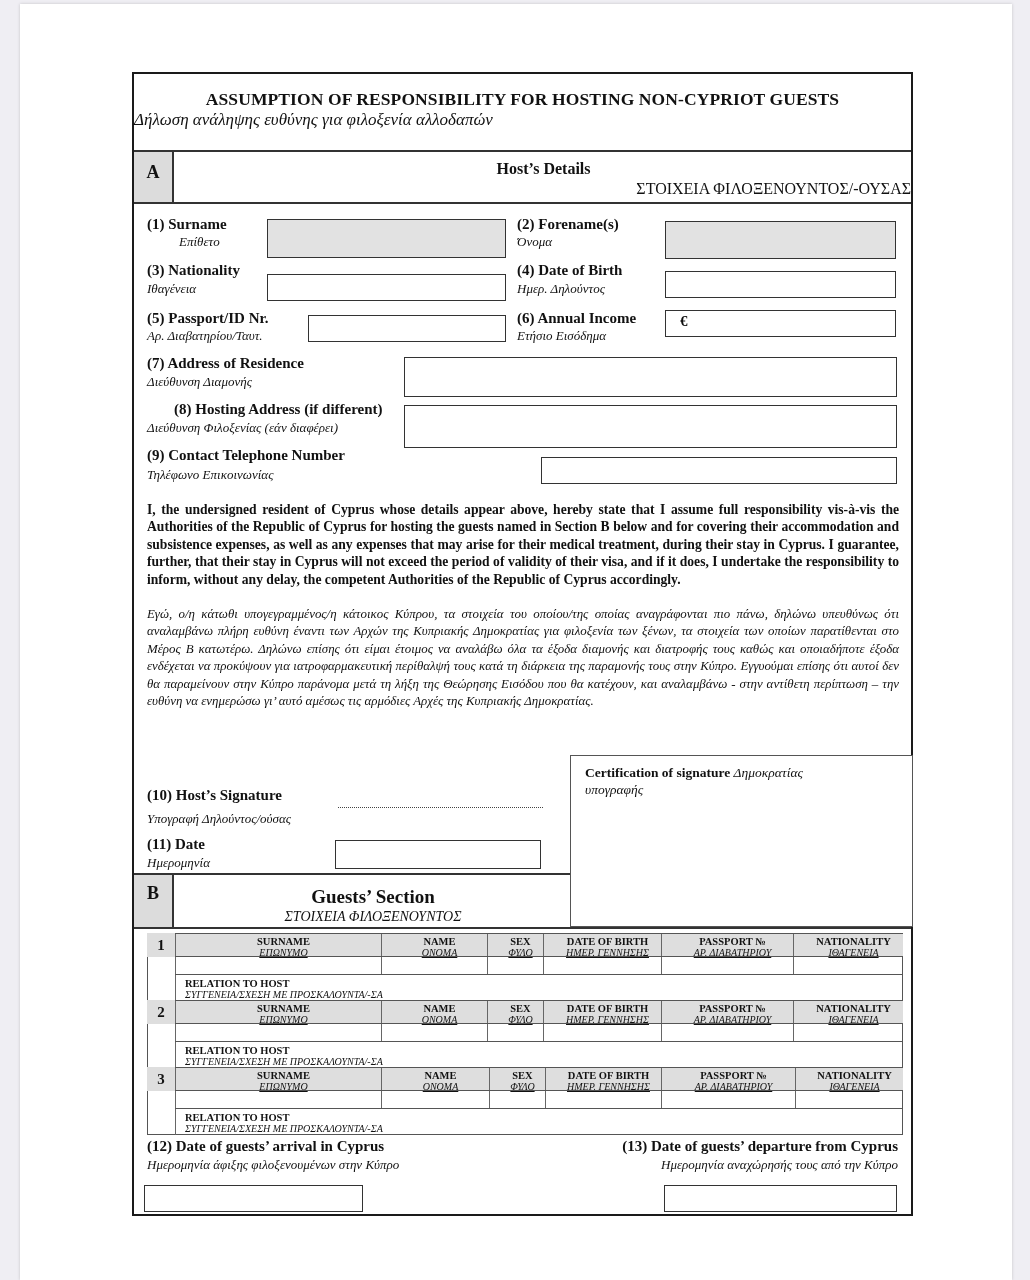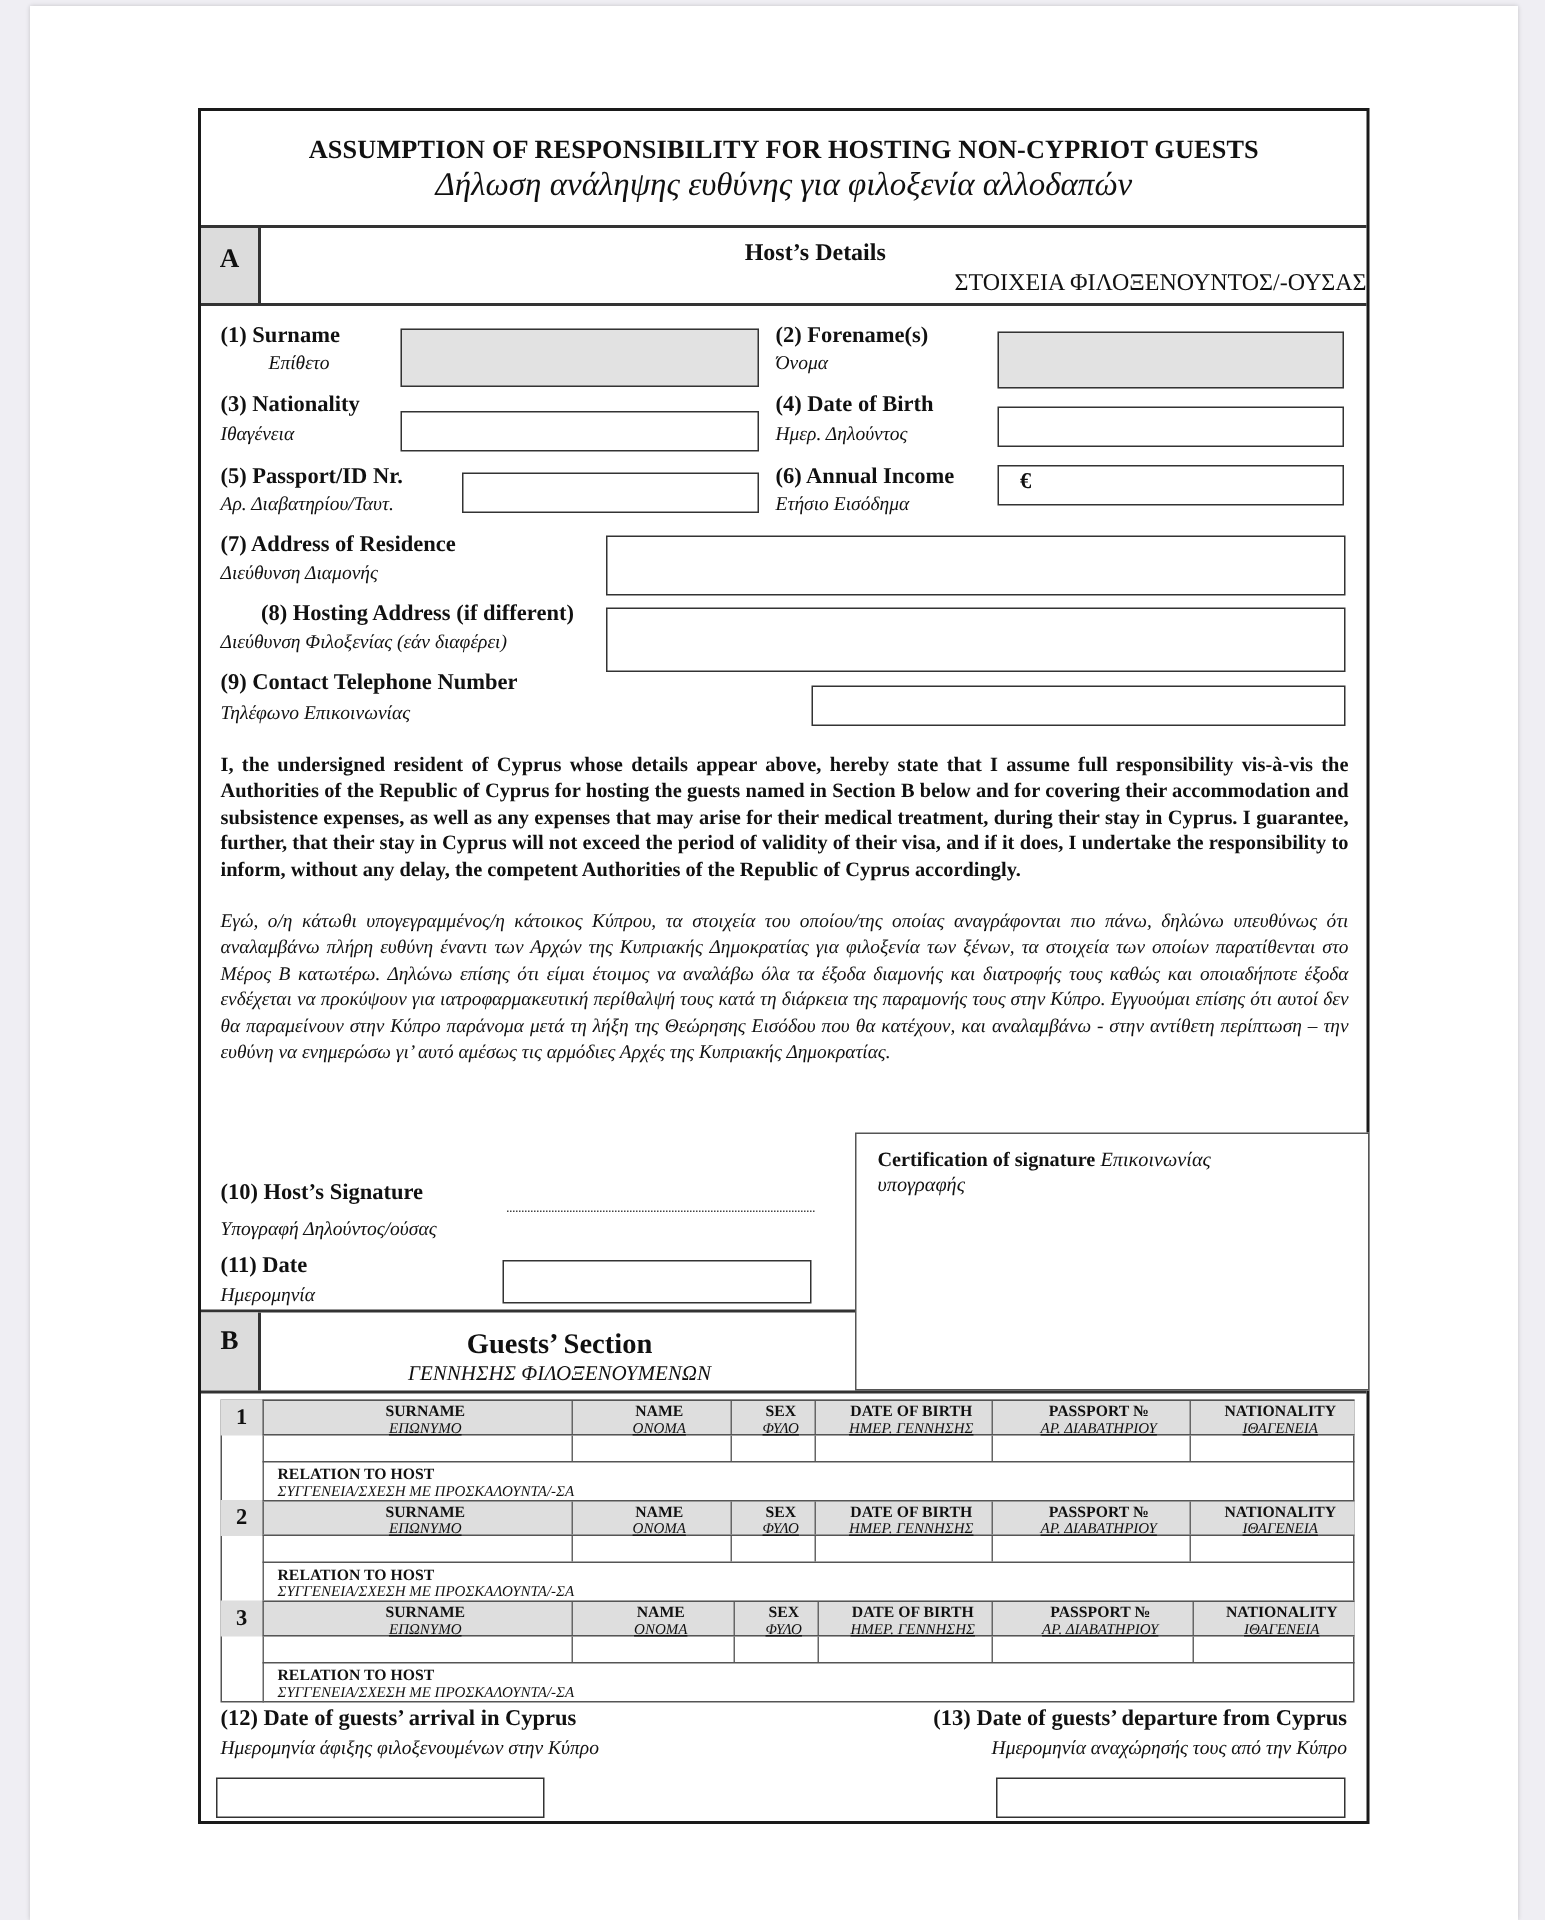--- a/index.html
+++ b/index.html
@@ -14,21 +14,21 @@
     background: #ffffff;
     box-shadow: 0 0 3px rgba(0,0,0,0.18);
   }
   .abs { position: absolute; }
   .frame {
     position: absolute; left: 132px; top: 72px; width: 781px; height: 1144px;
     border: 2px solid #1a1a1a; box-sizing: border-box;
   }
   .hline { position: absolute; height: 0; border-top: 2px solid #333; }
   .title-en { font-weight: bold; font-size: 17.5px; text-align: center; letter-spacing: 0.1px; }
-  .title-gr { font-style: italic; font-size: 22px; text-align: center; }
+  .title-gr { font-style: italic; font-size: 17px; }
   .sec-letter-box {
     position: absolute; background: #dcdcdc; border-right: 2px solid #333;
     font-weight: bold; font-size: 18px; text-align: center; box-sizing: border-box;
   }
   .lbl-en { font-weight: bold; font-size: 15px; white-space: nowrap; }
   .lbl-gr { font-style: italic; font-size: 13px; white-space: nowrap; }
   .field {
     position: absolute; border: 1.5px solid #333; background: #fff; box-sizing: border-box;
   }
   .field.shaded { background: #e2e2e2; }
@@ -100,38 +100,38 @@
 <div class="abs lbl-en" style="left:147px; top:447px;">(9) Contact Telephone Number</div>
 <div class="abs lbl-gr" style="left:147px; top:467px;">Τηλέφωνο Επικοινωνίας</div>
 <div class="field" style="left:541px; top:457px; width:356px; height:27px;"></div>
 
 <div class="abs para-en" style="left:147px; top:501px; width:752px;">I, the undersigned resident of Cyprus whose details appear above, hereby state that I assume full responsibility vis-à-vis the Authorities of the Republic of Cyprus for hosting the guests named in Section B below and for covering their accommodation and subsistence expenses, as well as any expenses that may arise for their medical treatment, during their stay in Cyprus. I guarantee, further, that their stay in Cyprus will not exceed the period of validity of their visa, and if it does, I undertake the responsibility to inform, without any delay, the competent Authorities of the Republic of Cyprus accordingly.</div>
 <div class="abs para-gr" style="left:147px; top:606px; width:752px;">Εγώ, ο/η κάτωθι υπογεγραμμένος/η κάτοικος Κύπρου, τα στοιχεία του οποίου/της οποίας αναγράφονται πιο πάνω, δηλώνω υπευθύνως ότι αναλαμβάνω πλήρη ευθύνη έναντι των Αρχών της Κυπριακής Δημοκρατίας για φιλοξενία των ξένων, τα στοιχεία των οποίων παρατίθενται στο Μέρος Β κατωτέρω. Δηλώνω επίσης ότι είμαι έτοιμος να αναλάβω όλα τα έξοδα διαμονής και διατροφής τους καθώς και οποιαδήποτε έξοδα ενδέχεται να προκύψουν για ιατροφαρμακευτική περίθαλψή τους κατά τη διάρκεια της παραμονής τους στην Κύπρο. Εγγυούμαι επίσης ότι αυτοί δεν θα παραμείνουν στην Κύπρο παράνομα μετά τη λήξη της Θεώρησης Εισόδου που θα κατέχουν, και αναλαμβάνω - στην αντίθετη περίπτωση – την ευθύνη να ενημερώσω γι’ αυτό αμέσως τις αρμόδιες Αρχές της Κυπριακής Δημοκρατίας.</div>
 
 <div class="cert-box" style="left:570px; top:755px; width:343px; height:172px;">
   <div class="abs" style="left:14px; top:8px; width:320px; font-size:13.5px; line-height:17px;">
     <span style="font-weight:bold;">Certification of signature</span>
-    <span style="font-style:italic;">Επικοινωνίας</span><br>
+    <span style="font-style:italic;">Δημοκρατίας</span><br>
     <span style="font-style:italic;">υπογραφής</span>
   </div>
 </div>
 
 <div class="abs lbl-en" style="left:147px; top:787px;">(10) Host’s Signature</div>
 <div class="abs lbl-gr" style="left:147px; top:811px;">Υπογραφή Δηλούντος/ούσας</div>
 <div class="sig-line" style="left:338px; top:807px; width:205px;"></div>
 
 <div class="abs lbl-en" style="left:147px; top:836px;">(11) Date</div>
 <div class="abs lbl-gr" style="left:147px; top:855px;">Ημερομηνία</div>
 <div class="field" style="left:335px; top:840px; width:206px; height:29px;"></div>
 
 <div class="hline" style="left:134px; top:873px; width:436px;"></div>
 
 <div class="sec-letter-box" style="left:134px; top:875px; width:40px; height:52px; line-height:36px;">B</div>
 <div class="abs" style="left:176px; top:886px; width:394px; text-align:center; font-weight:bold; font-size:19px;">Guests’ Section</div>
-<div class="abs" style="left:176px; top:909px; width:394px; text-align:center; font-style:italic; font-size:14px;">ΓΕΝΝΗΣΗΣ ΦΙΛΟΞΕΝΟΥΜΕΝΩΝ</div>
+<div class="abs" style="left:176px; top:909px; width:394px; text-align:center; font-style:italic; font-size:14px;">ΣΤΟΙΧΕΙΑ ΦΙΛΟΞΕΝΟΥΝΤΟΣ</div>
 <div class="hline" style="left:134px; top:927px; width:777px;"></div>
 
 <div class="guest-table" style="left:147px; top:933px; width:756px; height:202px;"></div>
 
 <div class="abs" style="left:147px; top:933px; width:756px; height:67px;">
   <div class="gnum" style="left:0; top:0; width:28px; height:24px; background:#dedede; line-height:24px;">1</div>
   <div class="gvsep" style="left:28px; top:0; height:67px;"></div>
   <div class="ghead" style="left:28px; top:0; width:728px; height:24px;">
     <div class="gcell" style="left:0; width:206px; padding:2px 0 0 10px;">
         <div class="ghtxt-en">SURNAME</div>

